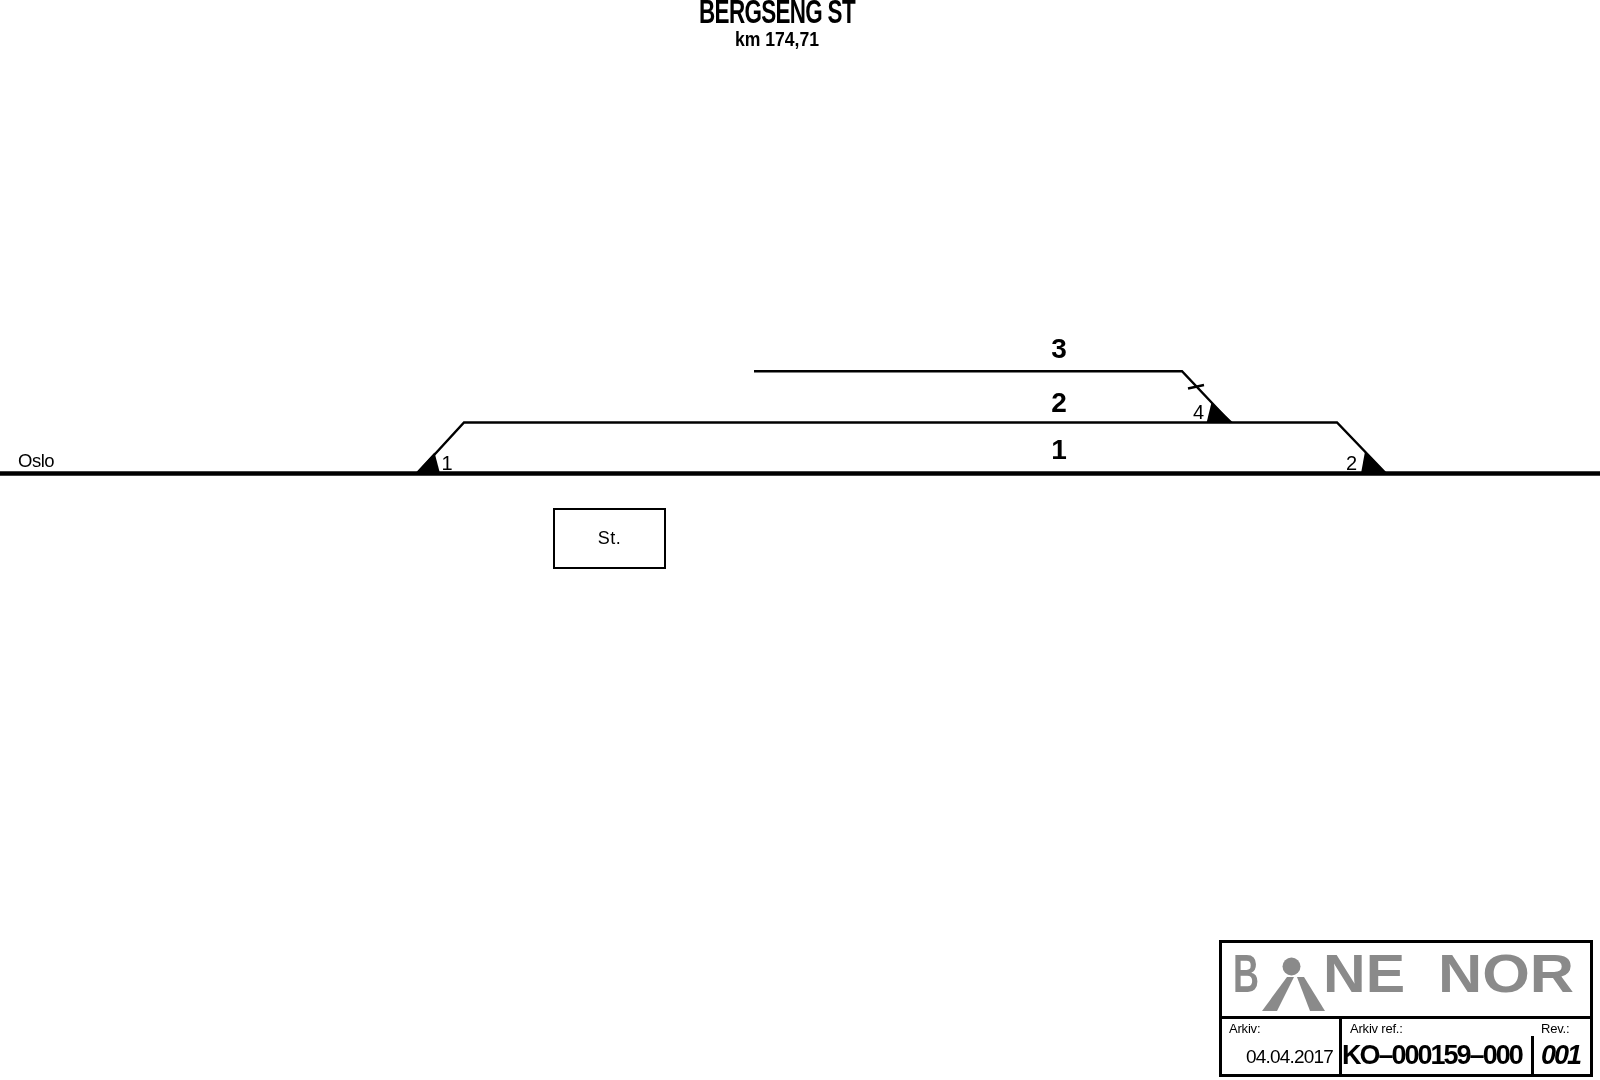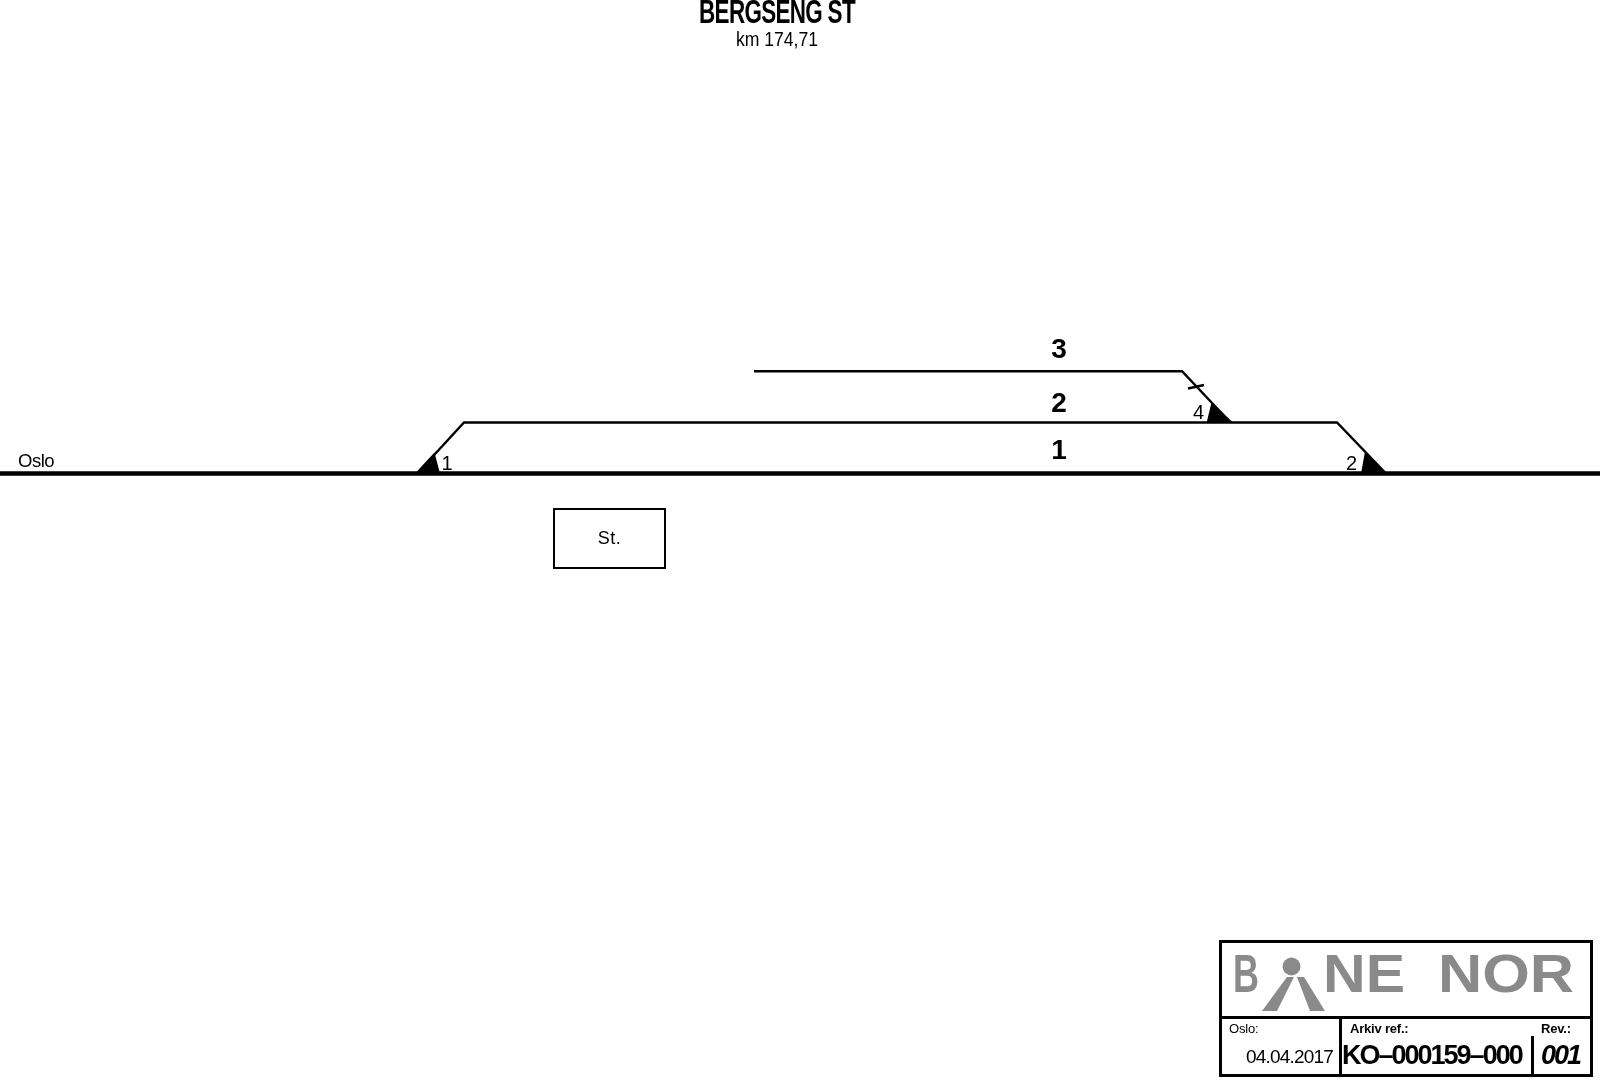--- a/index.html
+++ b/index.html
@@ -10,21 +10,21 @@
   }
   
   .station-title{
     position:absolute;left:777px;top:-2px;transform:translateX(-50%);
     font-size:33px;font-weight:700;letter-spacing:-1px;line-height:28px;
     white-space:nowrap;
   }
   .station-title .squeeze{display:inline-block;transform:scaleX(0.68);transform-origin:center top;}
   .station-km{
     position:absolute;left:777px;top:28px;transform:translateX(-50%);
-    font-size:20px;font-weight:400;line-height:22px;white-space:nowrap;
+    font-size:20px;font-weight:700;line-height:22px;white-space:nowrap;
   }
   .station-km .squeeze{display:inline-block;transform:scaleX(0.88);transform-origin:center top;}
   
   svg.track-svg{position:absolute;left:0;top:0;}
   .tline{stroke:#000;fill:none;}
   .tlabel{font-family:"Liberation Sans",sans-serif;font-weight:700;font-size:28px;fill:#000;}
   .slabel{font-family:"Liberation Sans",sans-serif;font-weight:400;font-size:20px;fill:#000;}
   .olabel{font-family:"Liberation Sans",sans-serif;font-weight:400;font-size:18.5px;fill:#000;letter-spacing:-0.5px;}
   
   .st-box{
@@ -38,21 +38,21 @@
     position:absolute;left:1219px;top:940px;width:374px;height:137px;
     border:3px solid #000;box-sizing:border-box;
     display:flex;flex-direction:column;background:#fff;
   }
   .logo-row{height:76px;border-bottom:3px solid #000;display:flex;align-items:flex-start;padding:10px 0 0 11px;box-sizing:border-box;}
   .tb-bottom{flex:1;display:flex;min-height:0;}
   .cell{position:relative;box-sizing:border-box;}
   .cell-dato{width:120px;border-right:3px solid #000;}
   .cell-arkiv{flex:1;}
   .tb-label{position:absolute;top:2px;left:7px;font-size:13px;letter-spacing:-0.2px;white-space:nowrap;}
-  .cell-arkiv .tb-label{left:8px;font-weight:bold;}
+  .cell-arkiv .tb-label{left:8px;}
   .tb-label.rev{left:199px;}
   .dato-value{position:absolute;left:24px;bottom:6px;font-size:19px;letter-spacing:-0.8px;white-space:nowrap;}
   .vals{position:absolute;left:0;right:0;bottom:0;height:38px;display:flex;}
   .ko-value{width:189px;border-right:3px solid #000;box-sizing:content-box;display:flex;align-items:center;
     font-size:27px;font-weight:700;letter-spacing:-2px;white-space:nowrap;}
   .rev-value{flex:1;display:flex;align-items:center;padding-left:7px;font-size:27px;font-weight:700;letter-spacing:-2px;font-style:italic;}
 </style>
 </head>
 <body>
 
@@ -99,21 +99,21 @@
           <polygon points="54,24 61,24 44,58 29,58"></polygon>
           <polygon points="64,24 71,24 92,58 77,58"></polygon>
         </g>
         <text x="90" y="39" textLength="82" lengthAdjust="spacingAndGlyphs">NE</text>
         <text x="205" y="39" textLength="136" lengthAdjust="spacingAndGlyphs">NOR</text>
       </g>
     </svg>
   </div>
   <div class="tb-bottom">
     <div class="cell cell-dato">
-      <div class="tb-label">Oslo:</div>
+      <div class="tb-label">Arkiv:</div>
       <div class="dato-value">04.04.2017</div>
     </div>
     <div class="cell cell-arkiv">
       <div class="tb-label">Arkiv ref.:</div>
       <div class="tb-label rev">Rev.:</div>
       <div class="vals">
         <div class="ko-value">KO–000159–000</div>
         <div class="rev-value">001</div>
       </div>
     </div>

